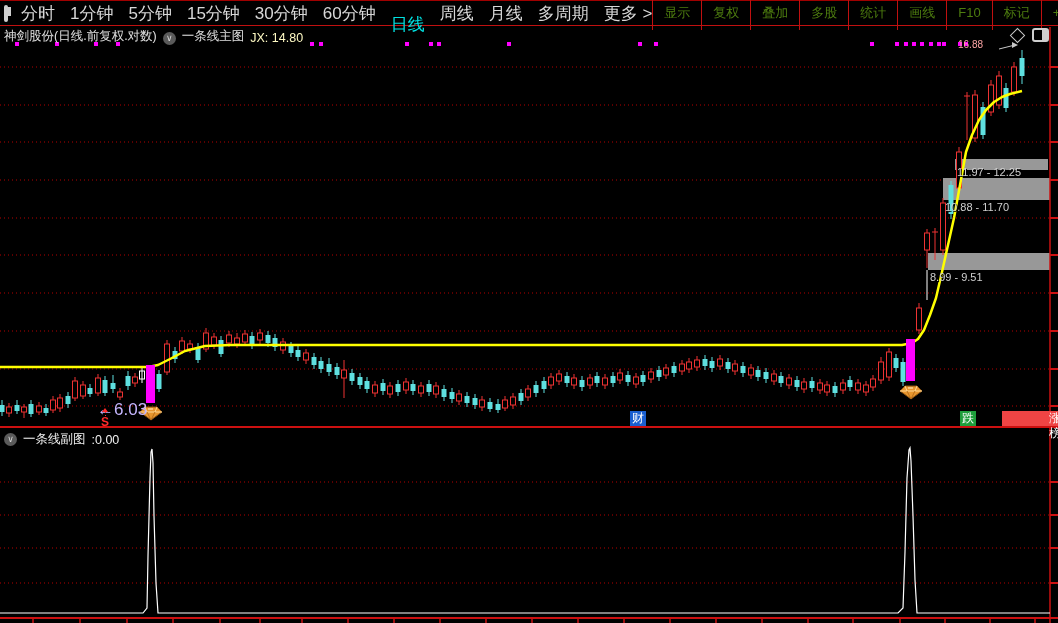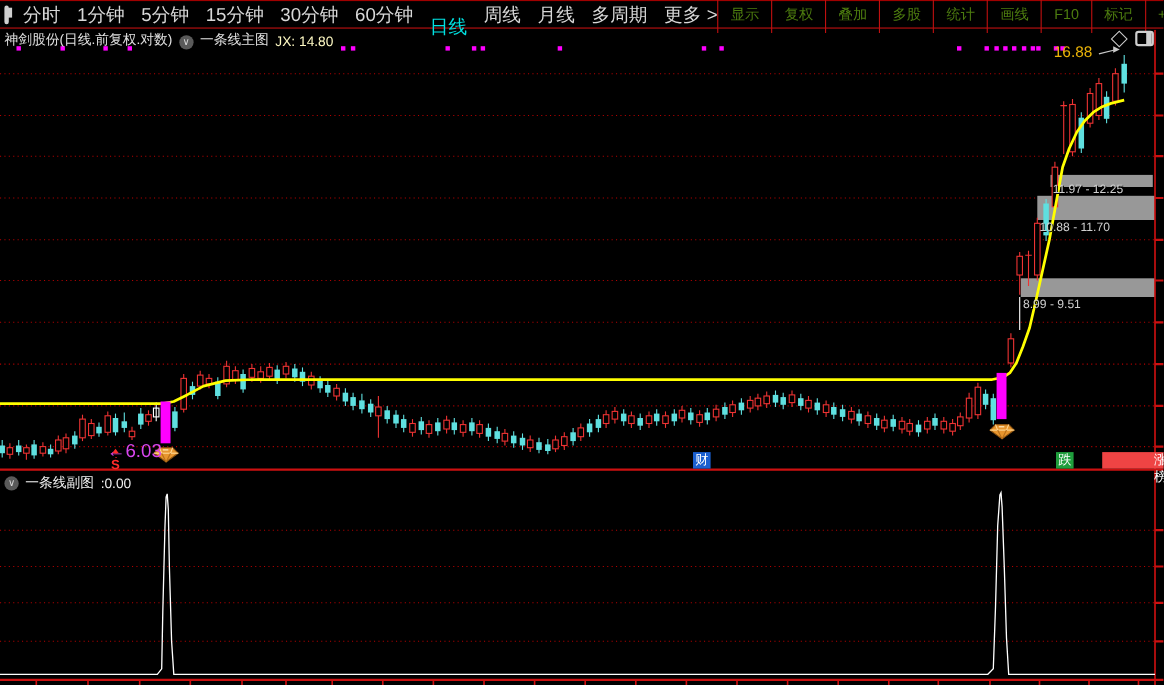--- a/index.html
+++ b/index.html
@@ -21,23 +21,23 @@
   
   .main-title{position:absolute;left:4px;top:28px;display:flex;align-items:flex-end;gap:6px;
               font-size:12.5px;color:#e0e0e0;z-index:30;}
   .collapse-icon{width:13px;height:13px;border-radius:50%;background:#5a5a5a;color:#d8d8d8;
                  font-size:9px;line-height:13px;text-align:center;}
   .jx-value{color:#fef9c3;}
   .sub-title{position:absolute;left:4px;top:431px;display:flex;align-items:center;gap:6px;
              font-size:12.5px;color:#f0f0f0;z-index:30;}
   
   #chart-svg{position:absolute;left:0;top:27px;z-index:10;}
-  .price-peak{position:absolute;left:958px;top:39px;color:#eab308;font-size:14px;z-index:25;}
+  .price-peak{position:absolute;left:958px;top:39px;color:#fca5a5;font-size:10px;z-index:25;}
   .gap-label{position:absolute;color:#cfcfcf;font-size:11px;z-index:26;text-shadow:1px 1px 0 #000;white-space:nowrap;}
-  .low-label{position:absolute;left:97px;top:400px;color:#d946ef;font-size:17px;z-index:25;}
+  .low-label{position:absolute;left:97px;top:400px;color:#c4b5fd;font-size:17px;z-index:25;}
   .s-marker{position:absolute;left:99px;top:408px;z-index:26;color:#ff2a2a;font-size:12px;font-weight:bold;
             text-align:center;width:12px;line-height:10px;}
   .s-arrow{display:block;margin:0 auto 0 auto;width:0;height:0;border-left:3px solid transparent;
            border-right:3px solid transparent;border-bottom:4px solid #ff2a2a;}
   .s-stem{display:block;margin:0 auto;width:1px;height:5px;background:repeating-linear-gradient(#ff2a2a 0 1px,transparent 1px 3px);}
   .tag{position:absolute;top:411px;height:15px;line-height:15px;padding:0 2px;color:#fff;font-size:12px;z-index:25;}
   .corner-icons{position:absolute;top:28px;left:1012px;display:flex;align-items:center;gap:9px;z-index:30;}
   .diamond-icon{width:9px;height:9px;border:1.5px solid #c8c8c8;transform:rotate(45deg);}
   .panel-icon{width:13px;height:10px;border:2px solid #cfcfcf;border-radius:3px;position:relative;}
   .panel-icon::after{content:"";position:absolute;right:0;top:0;width:5px;height:10px;background:#cfcfcf;}

